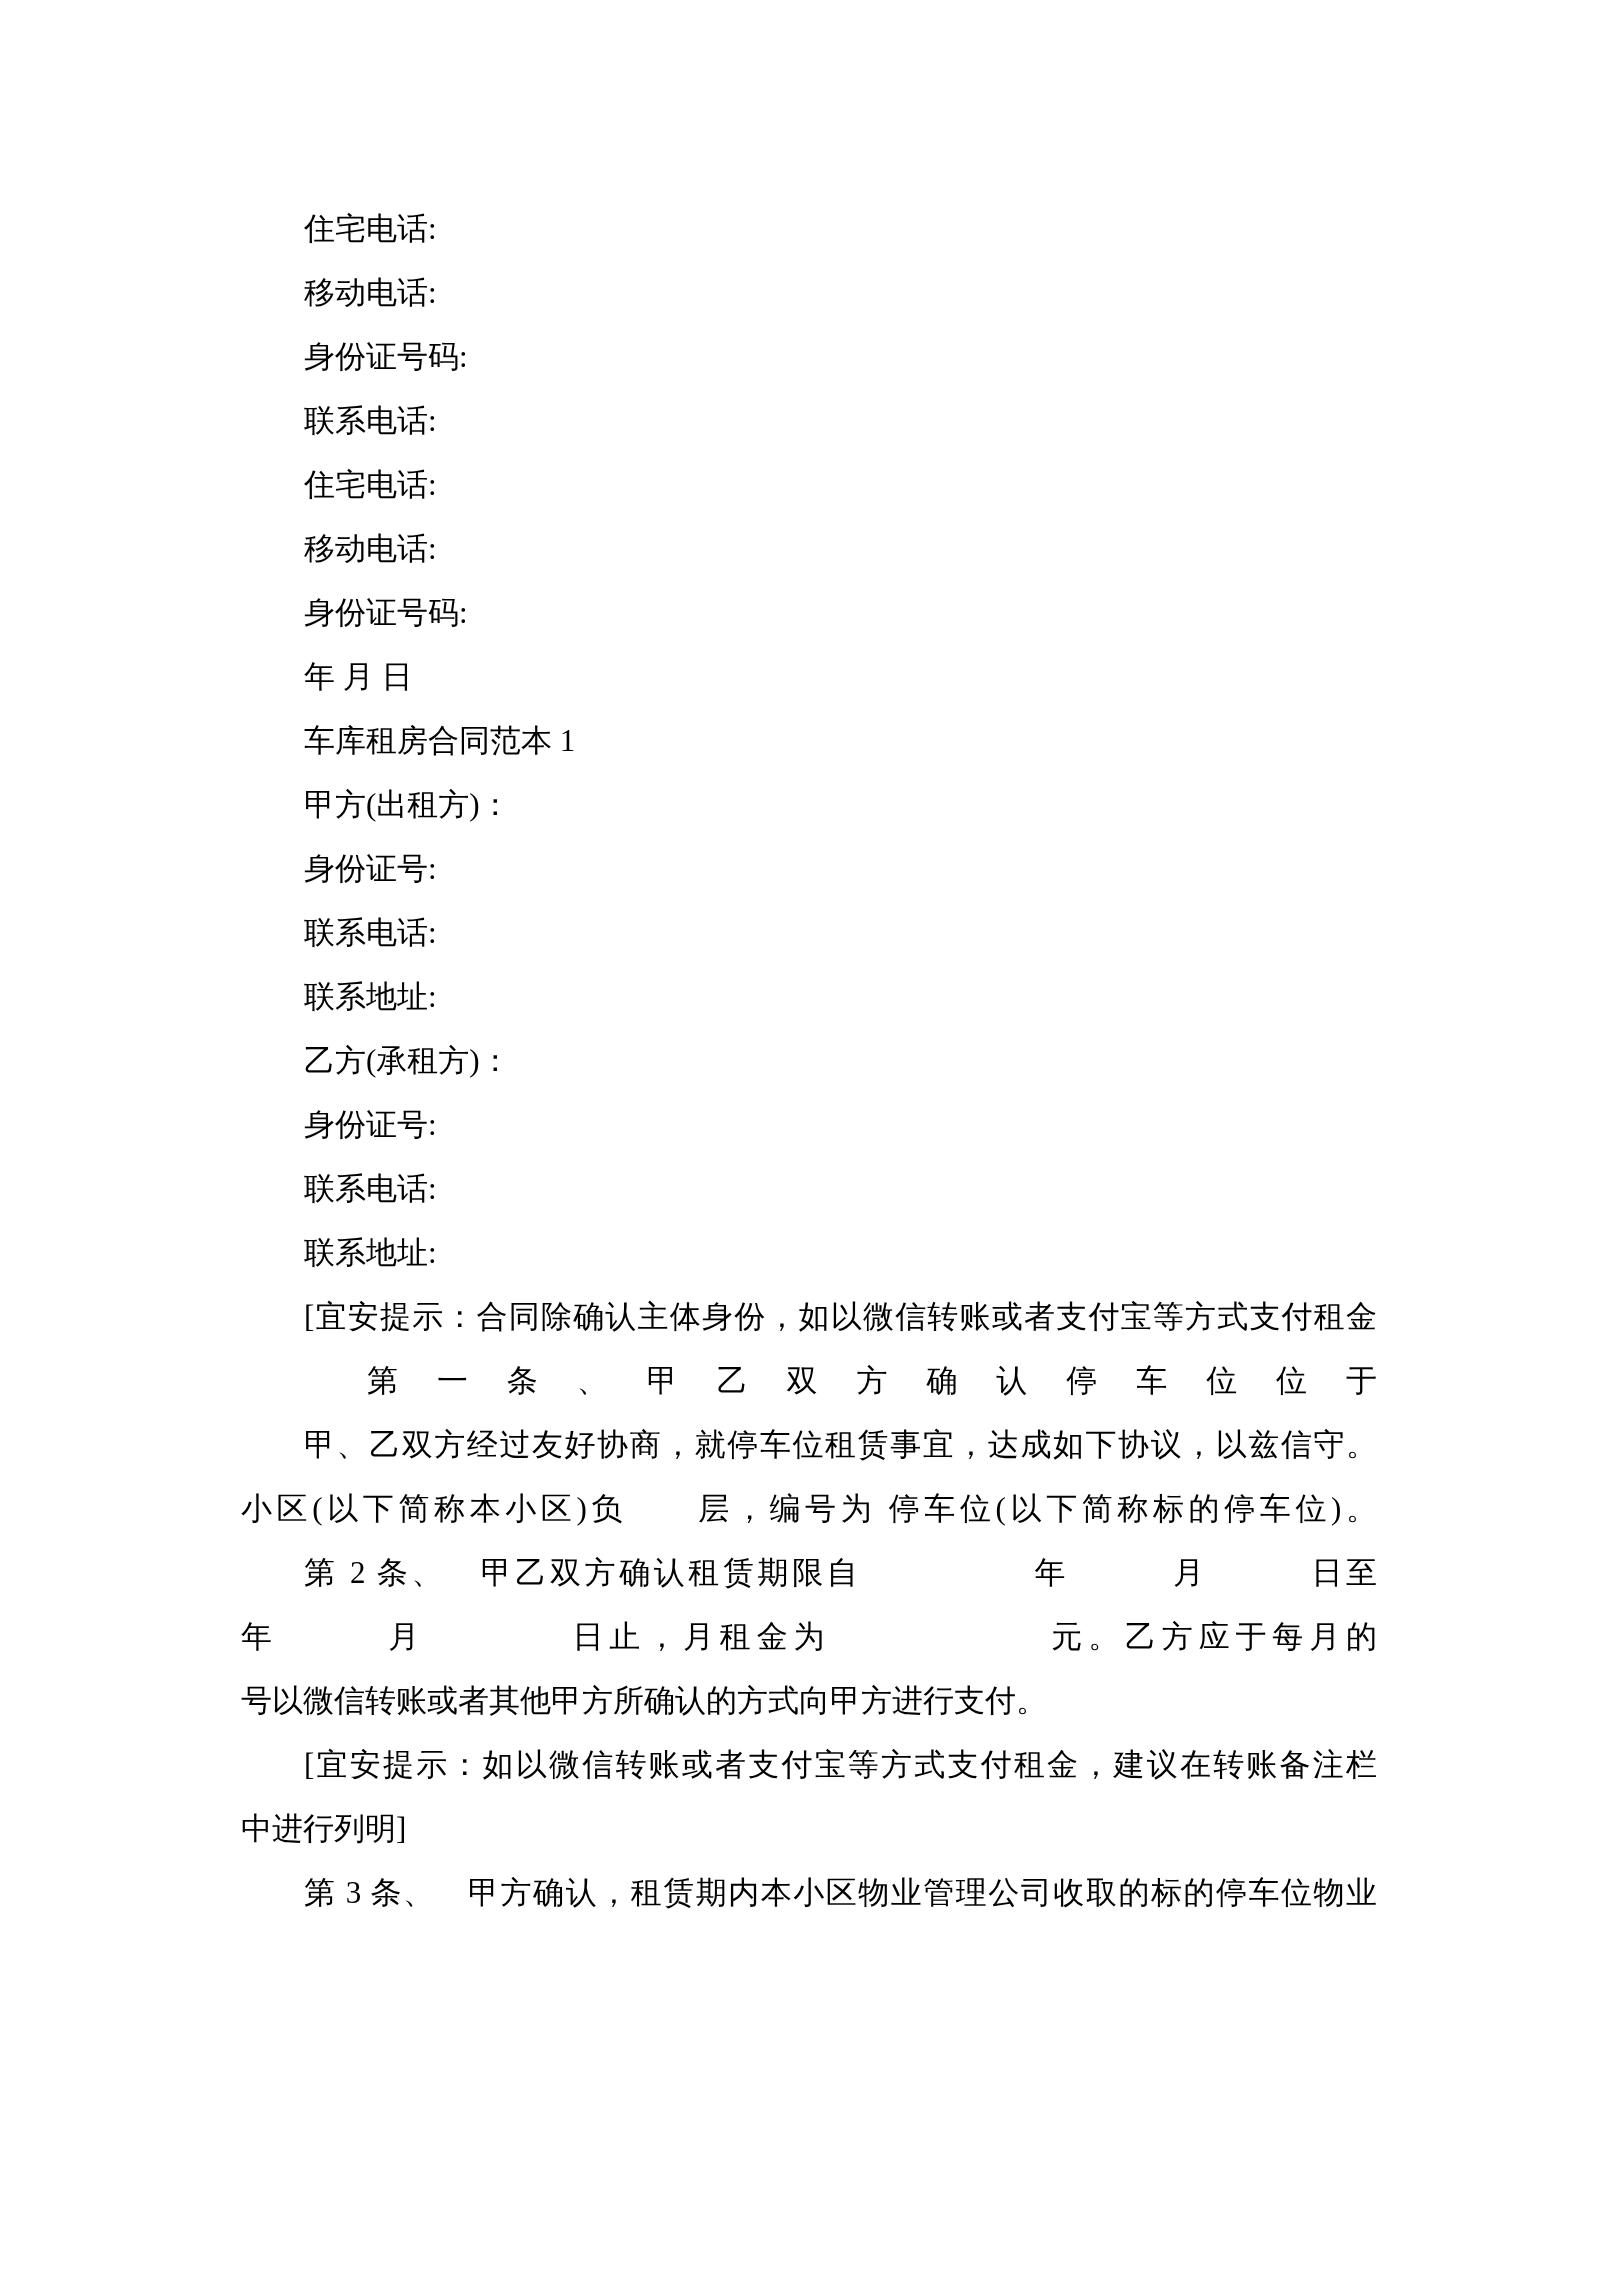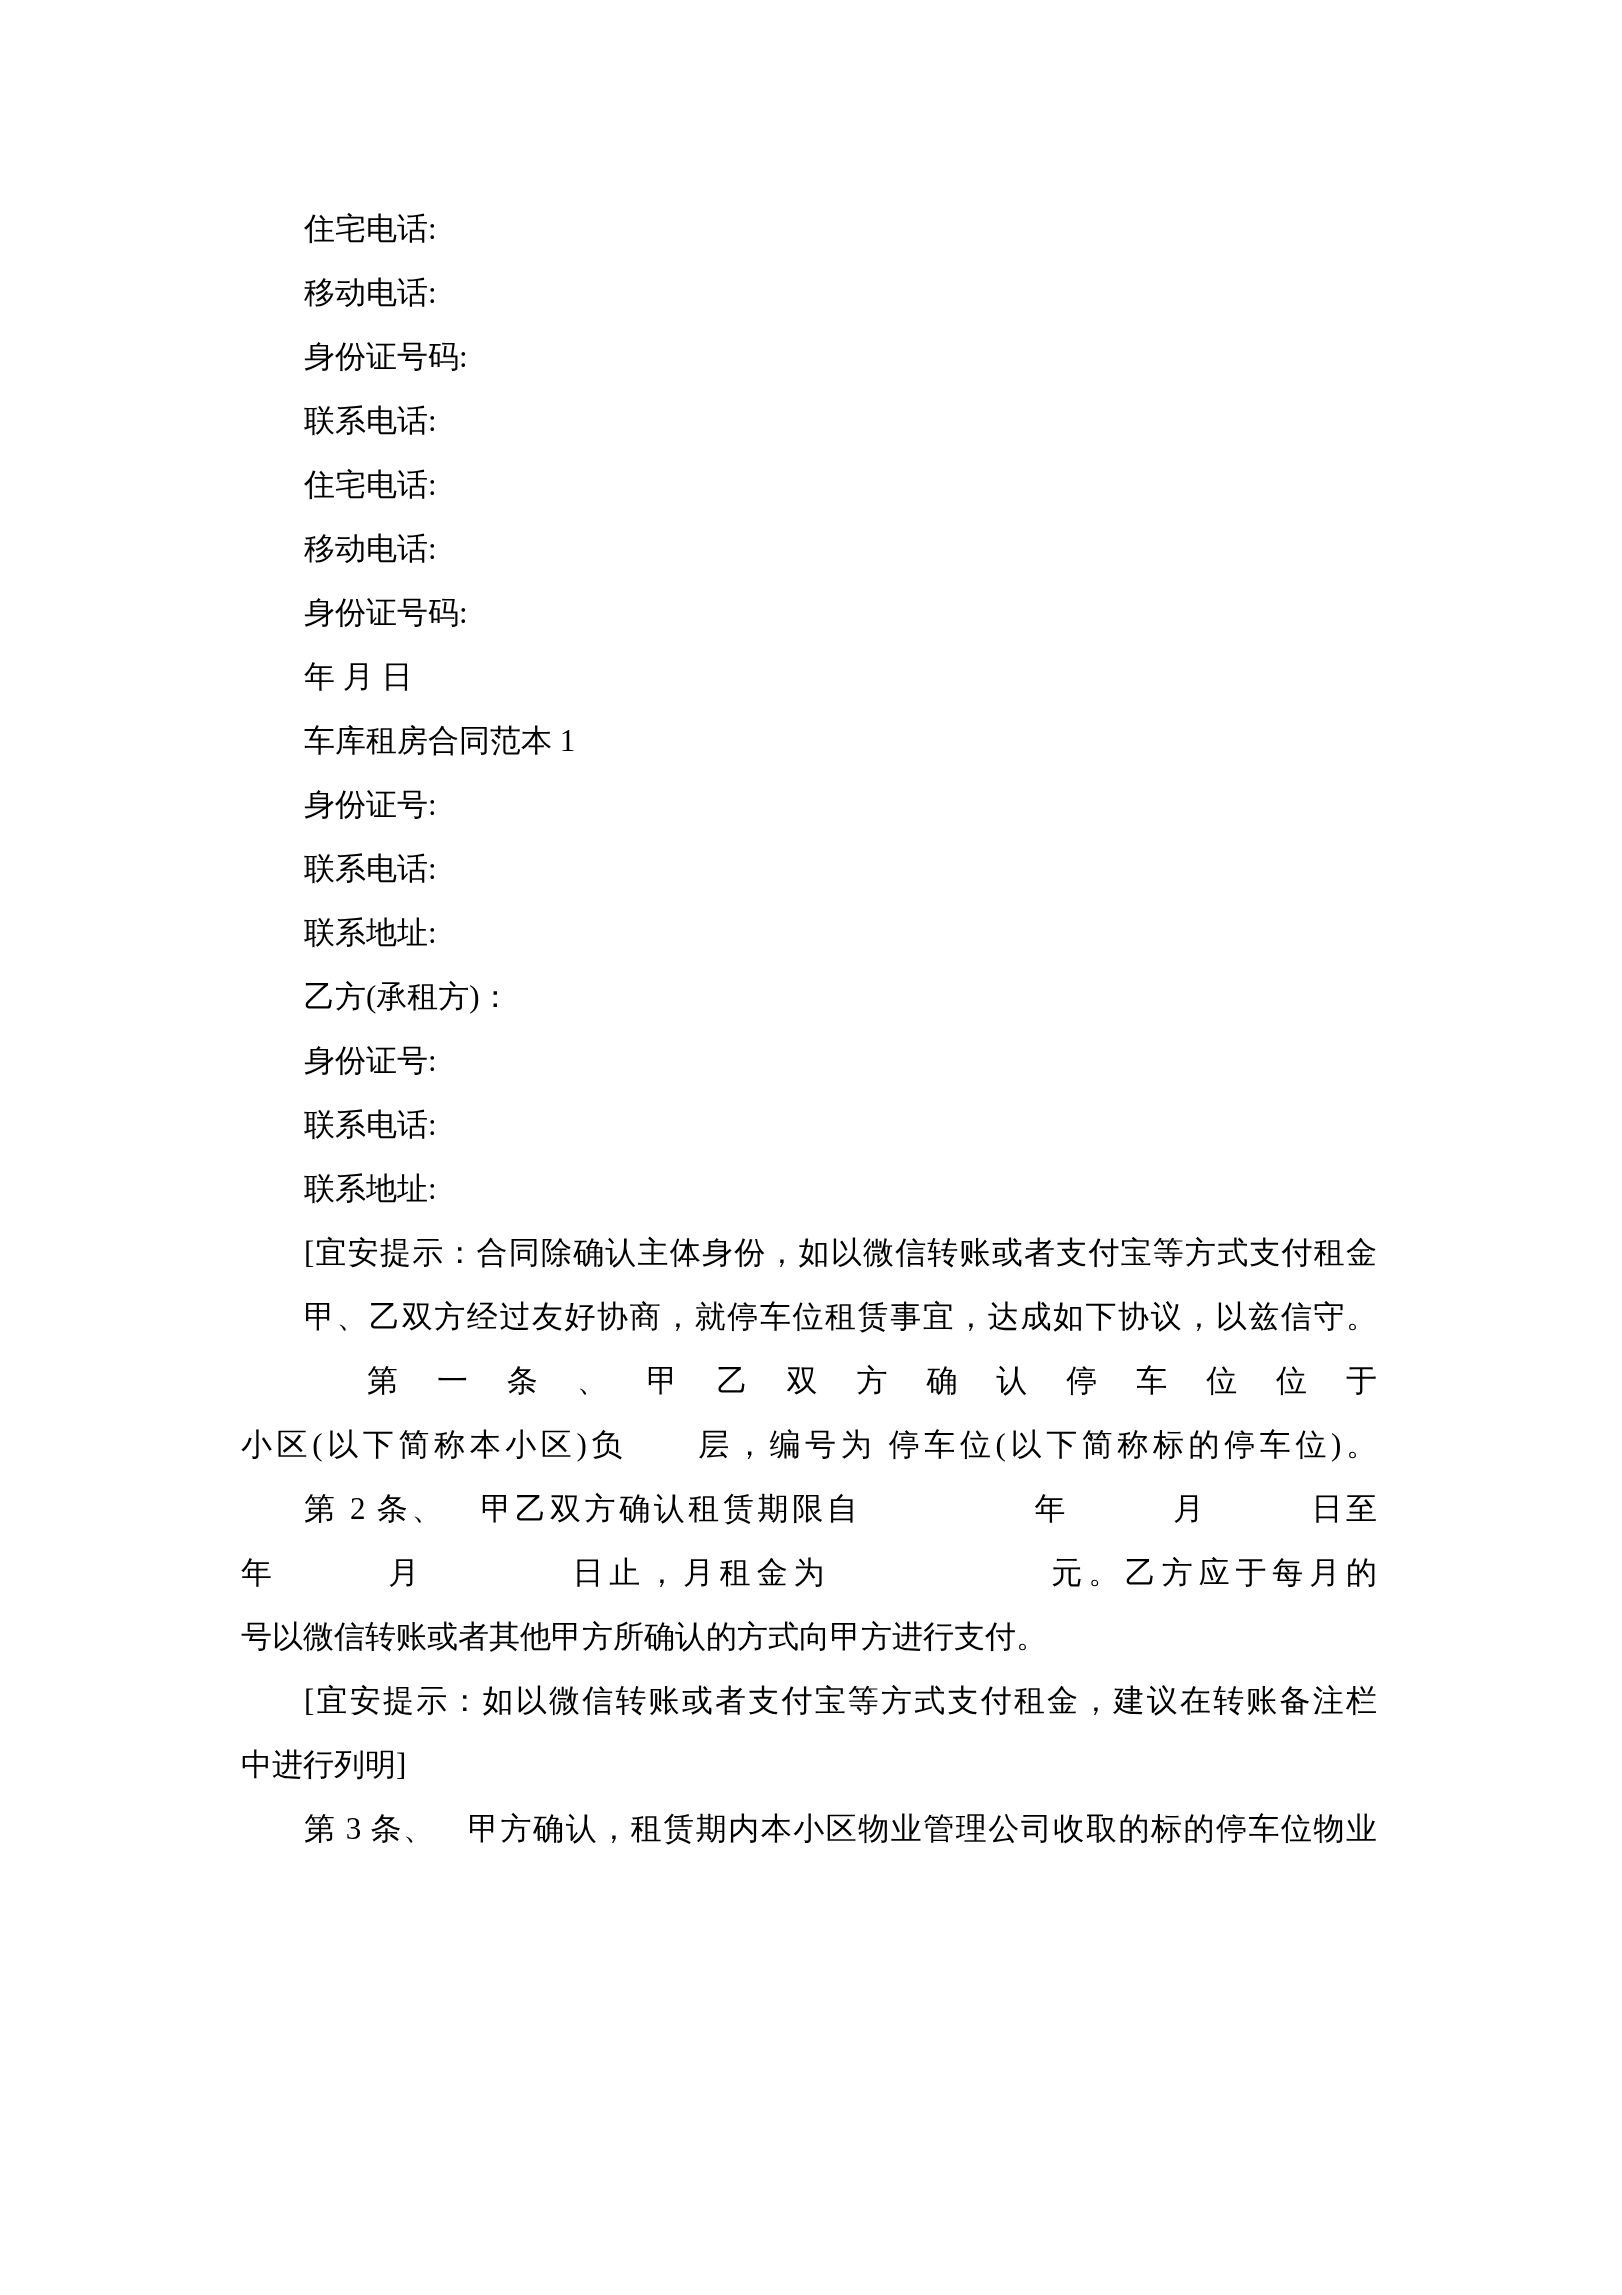--- a/index.html
+++ b/index.html
@@ -51,30 +51,31 @@
   <div class="doc-body" id="doc-body">
       <div class="line indent">住宅电话:</div>
       <div class="line indent">移动电话:</div>
       <div class="line indent">身份证号码:</div>
       <div class="line indent">联系电话:</div>
       <div class="line indent">住宅电话:</div>
       <div class="line indent">移动电话:</div>
       <div class="line indent">身份证号码:</div>
       <div class="line indent">年 月 日</div>
       <div class="line indent">车库租房合同范本 1</div>
+      <div class="line indent">甲方(出租方)：</div>
       <div class="line indent">身份证号:</div>
       <div class="line indent">联系电话:</div>
       <div class="line indent">联系地址:</div>
       <div class="line indent">乙方(承租方)：</div>
       <div class="line indent">身份证号:</div>
       <div class="line indent">联系电话:</div>
       <div class="line indent">联系地址:</div>
       <div class="line indent fill">[宜安提示：合同除确认主体身份，如以微信转账或者支付宝等方式支付租金</div>
+      <div class="line heading fill">第 一 条 、 甲 乙 双 方 确 认 停 车 位 位 于</div>
       <div class="line indent fill">甲、乙双方经过友好协商，就停车位租赁事宜，达成如下协议，以兹信守。</div>
-      <div class="line heading fill">第 一 条 、 甲 乙 双 方 确 认 停 车 位 位 于</div>
       <div class="line fill">小区(以下简称本小区)负　　层，编号为 停车位(以下简称标的停车位)。</div>
       <div class="line indent fill">第 2 条、　甲乙双方确认租赁期限自　　　　　年　　　月　　　日至</div>
       <div class="line fill">年　　　月　　　　日止，月租金为　　　　　　元。乙方应于每月的</div>
       <div class="line">号以微信转账或者其他甲方所确认的方式向甲方进行支付。</div>
       <div class="line indent fill">[宜安提示：如以微信转账或者支付宝等方式支付租金，建议在转账备注栏</div>
       <div class="line">中进行列明]</div>
       <div class="line indent fill">第 3 条、　甲方确认，租赁期内本小区物业管理公司收取的标的停车位物业</div>
     </div>
 </div>
 

